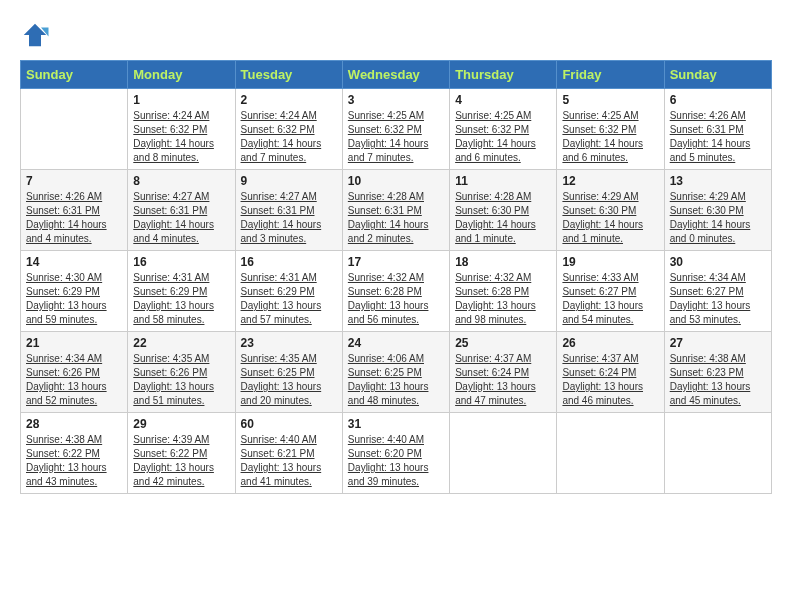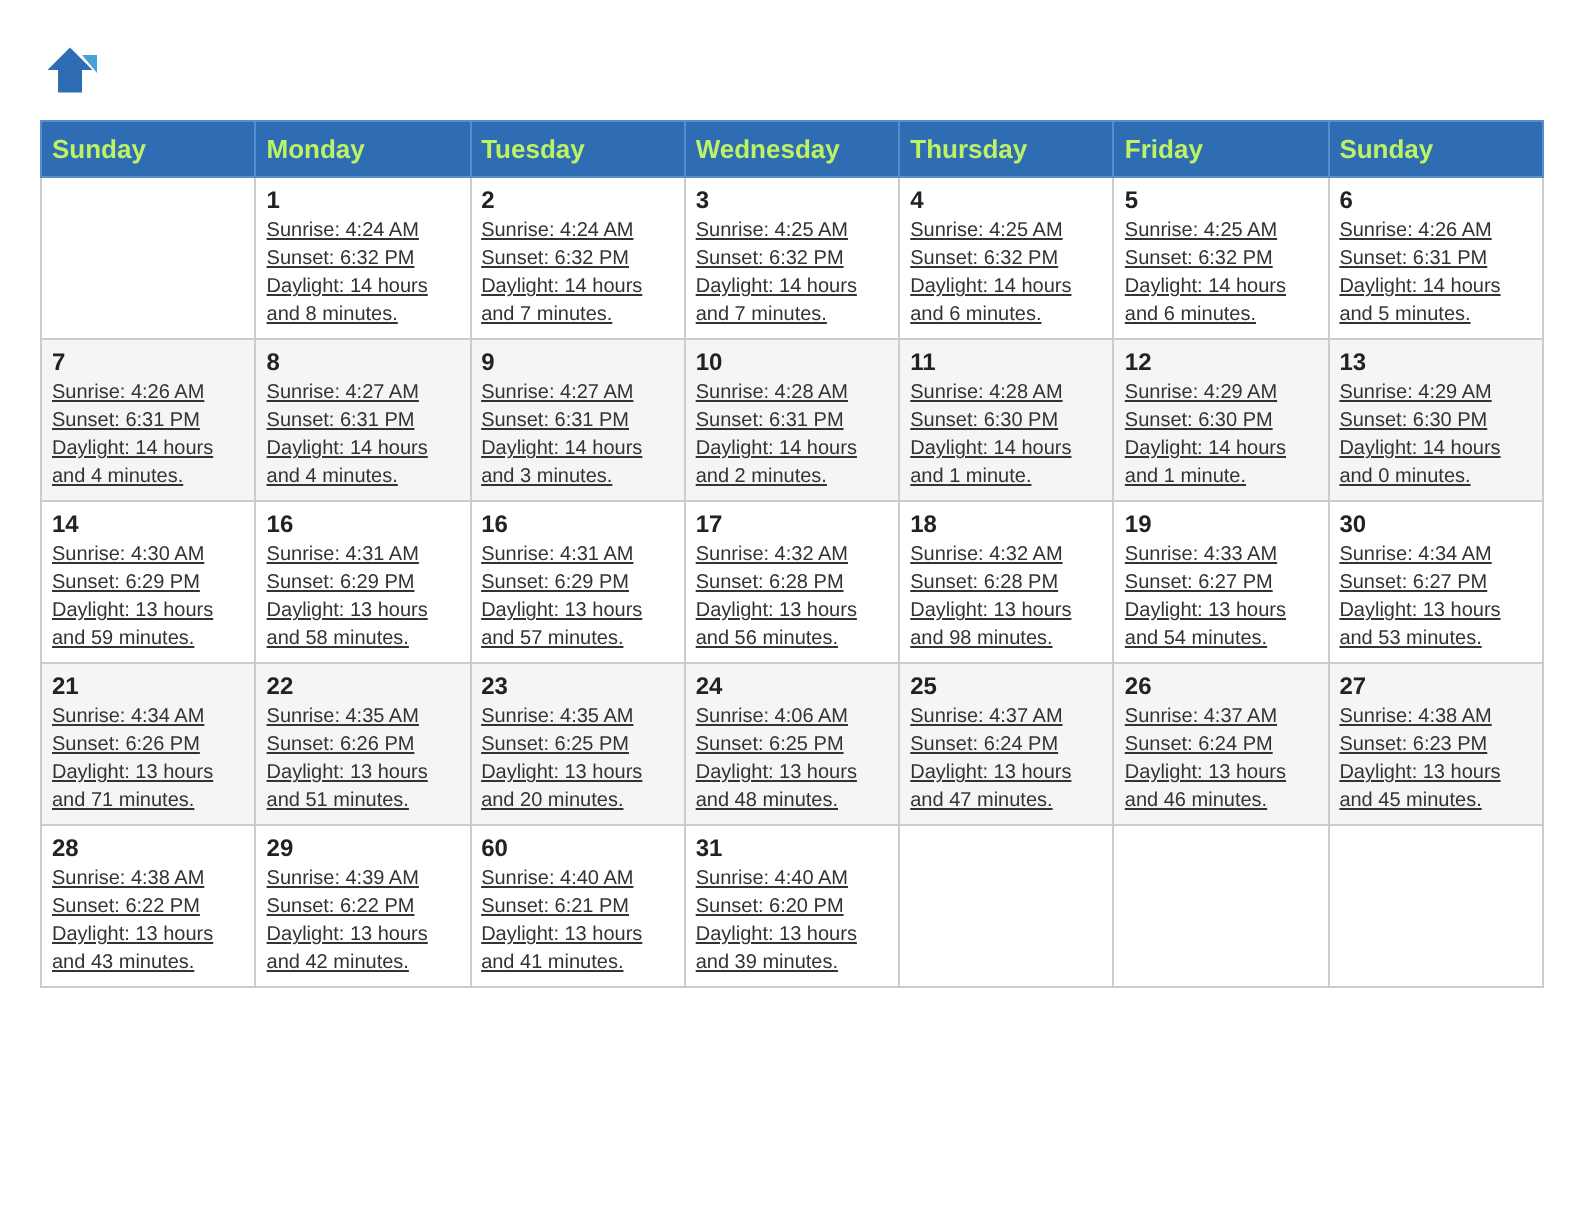--- a/index.html
+++ b/index.html
@@ -295,21 +295,21 @@
           <span>Daylight: 13 hours and 53 minutes.</span>
         </div>
           </td>
         </tr>
         <tr>
           <td>
             <span class="day-number">21</span>
         <div class="day-info">
           <span>Sunrise: 4:34 AM</span><br>
           <span>Sunset: 6:26 PM</span><br>
-          <span>Daylight: 13 hours and 71 minutes.</span>
+          <span>Daylight: 13 hours and 52 minutes.</span>
         </div>
           </td>
           <td>
             <span class="day-number">22</span>
         <div class="day-info">
           <span>Sunrise: 4:35 AM</span><br>
           <span>Sunset: 6:26 PM</span><br>
           <span>Daylight: 13 hours and 51 minutes.</span>
         </div>
           </td>

